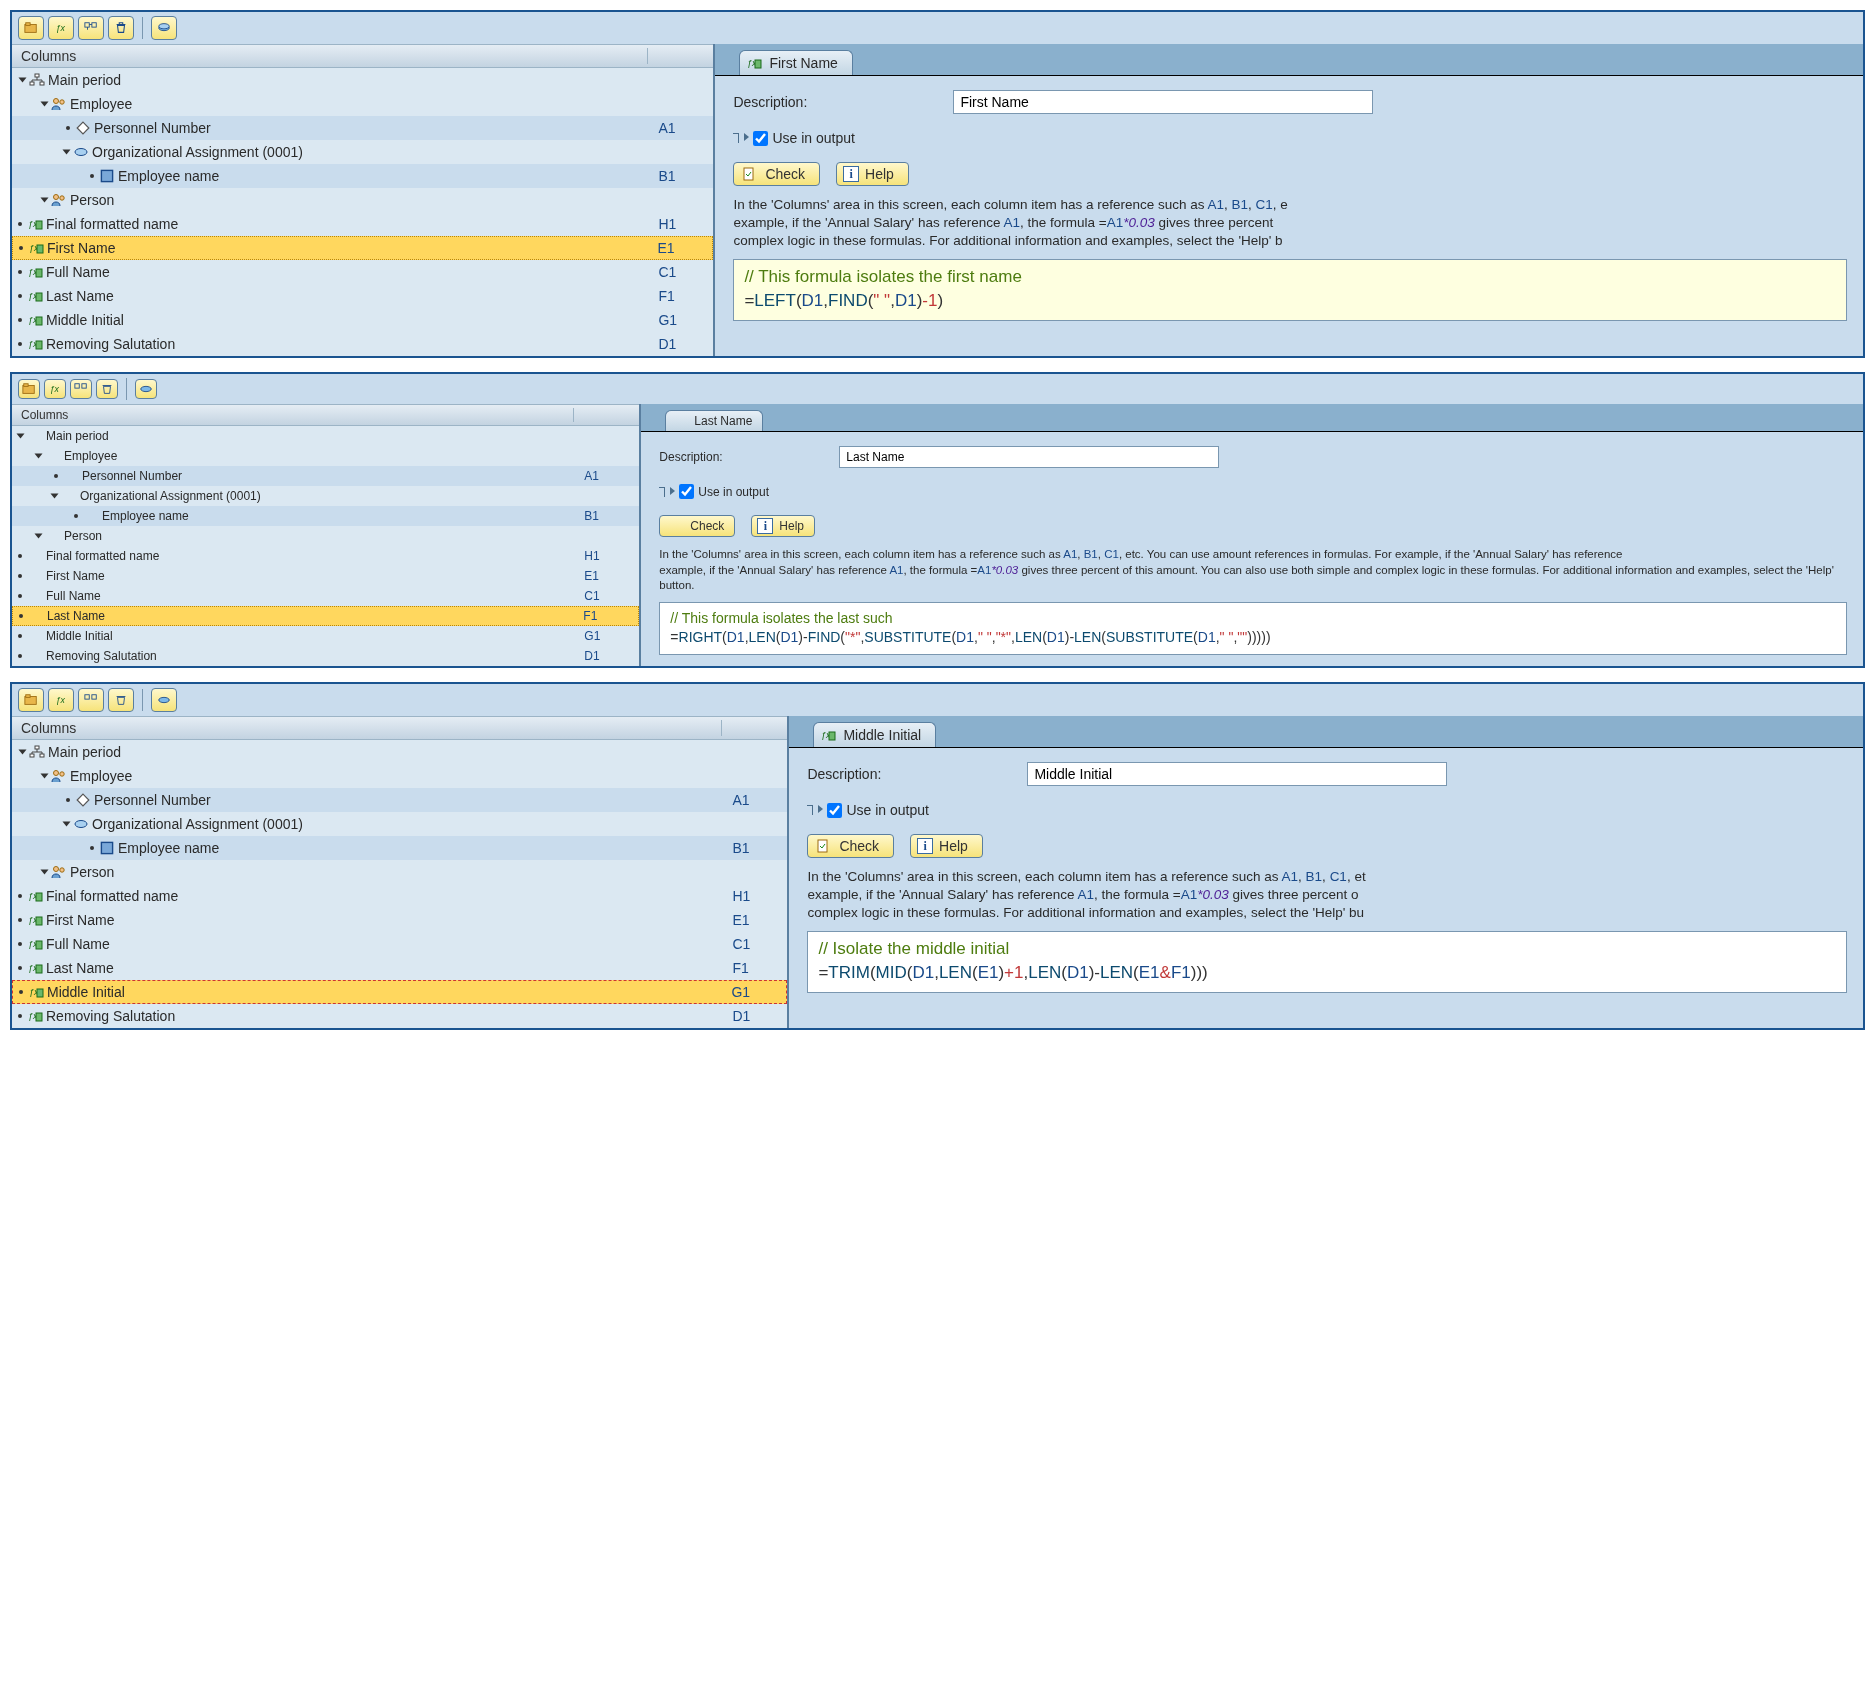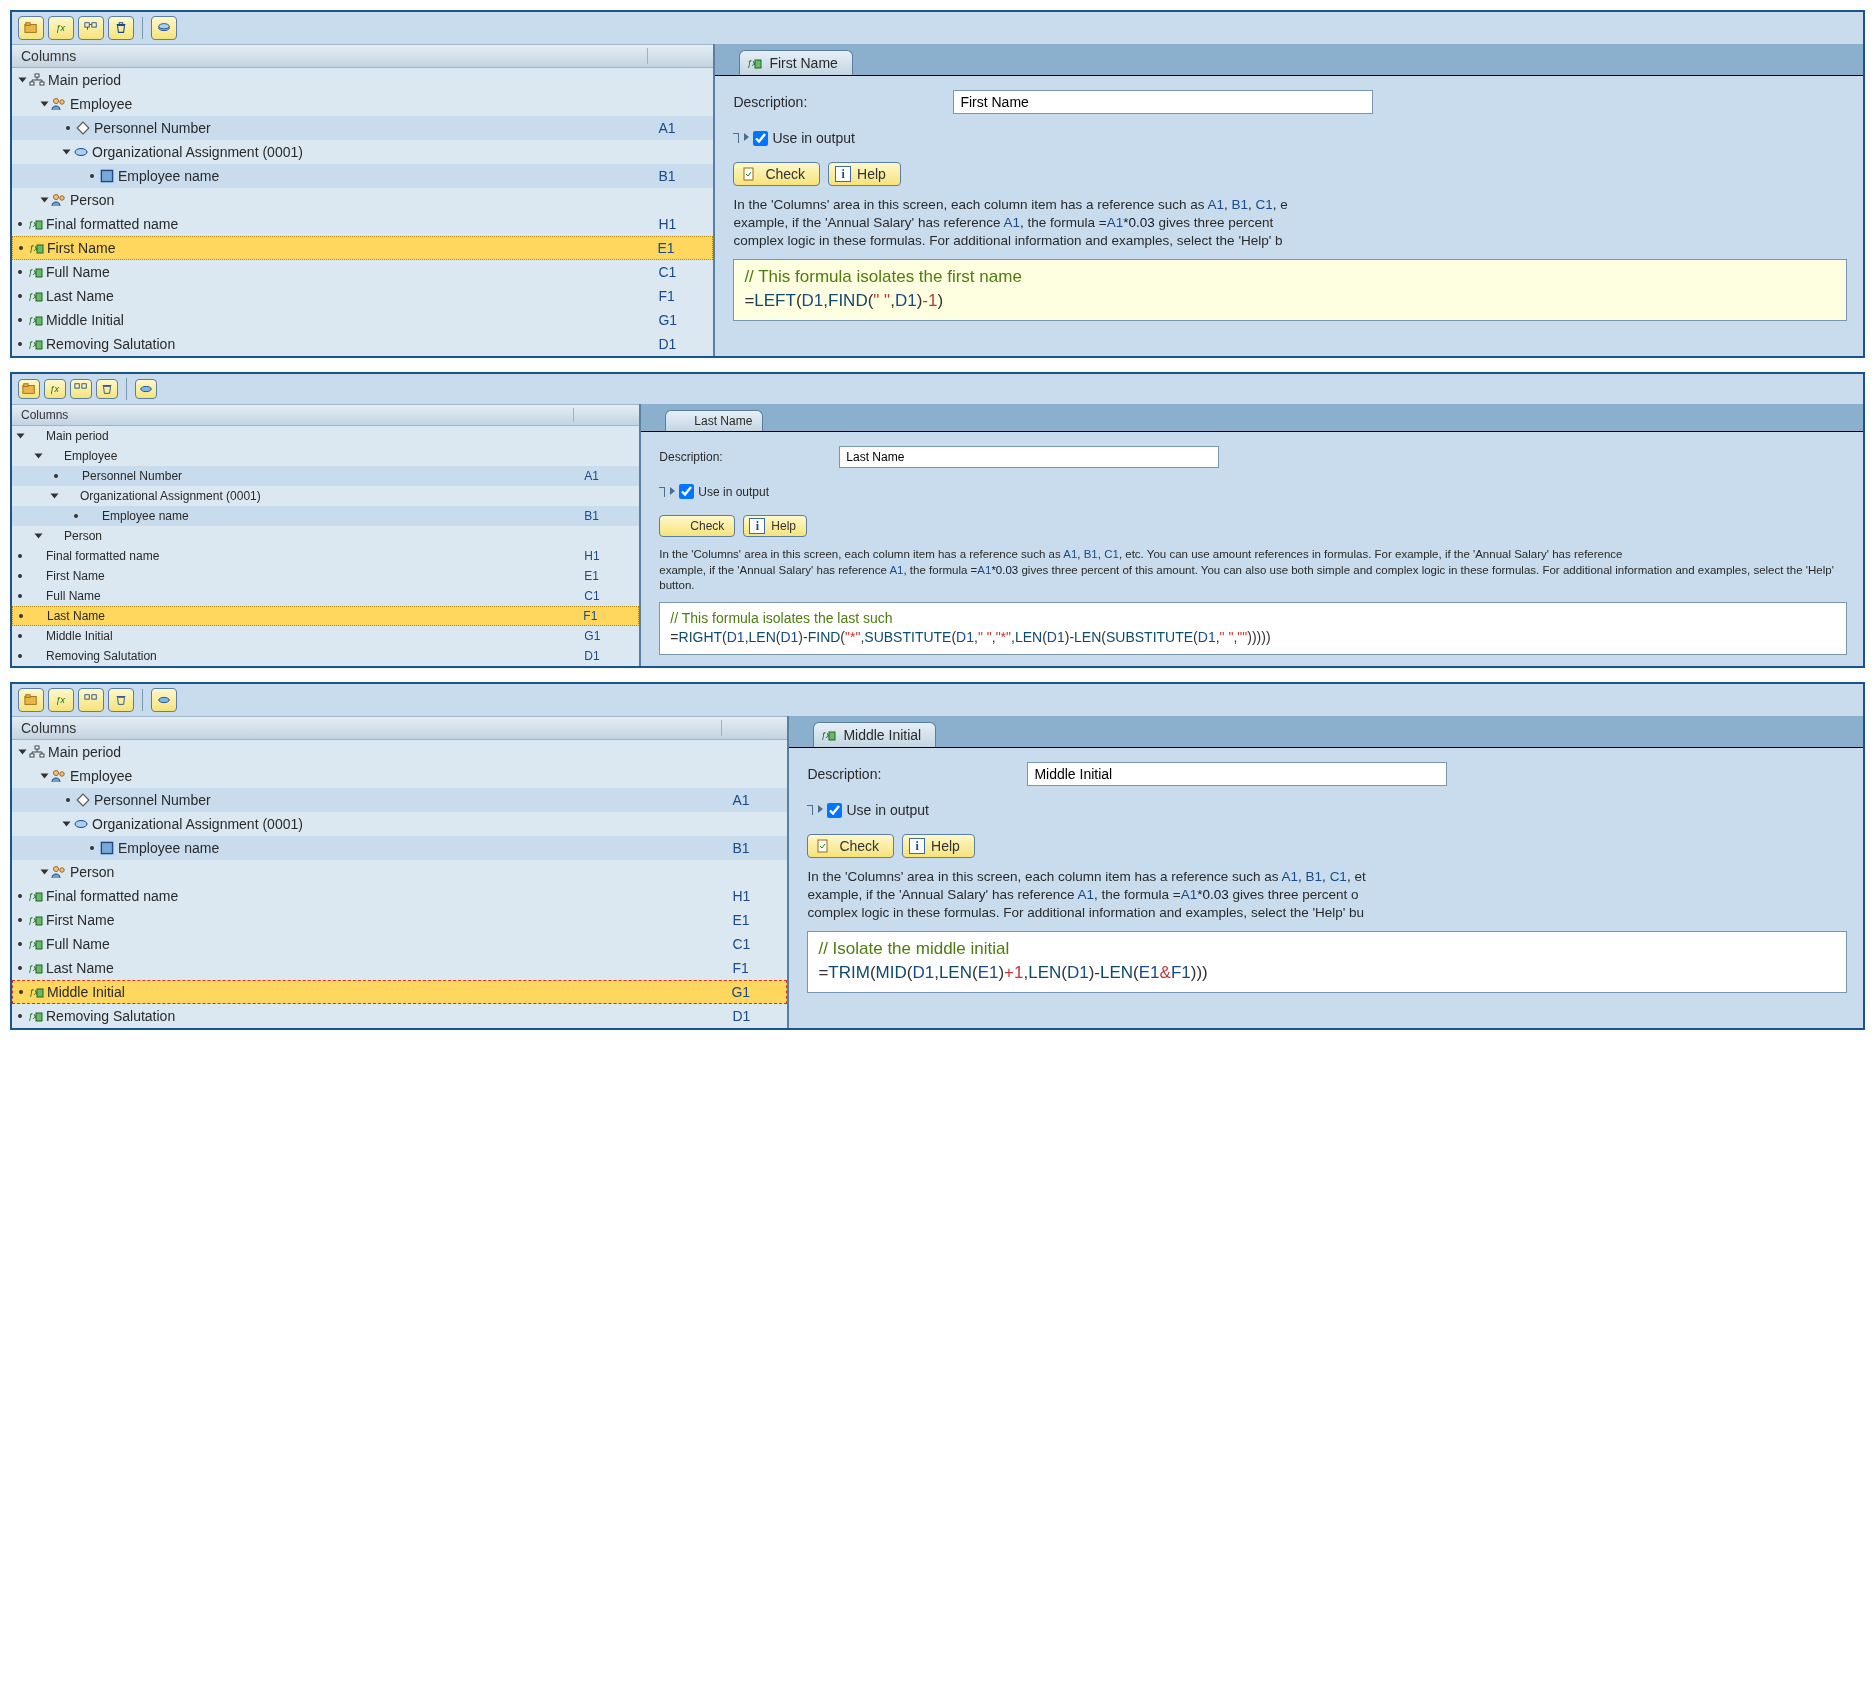--- a/index.html
+++ b/index.html
@@ -124,40 +124,40 @@
     flex:1; max-width:420px;
     border:1px solid #7a97b0; padding:3px 6px;
     font-size:14px; background:#fff;
   }
   .chk { display:flex; align-items:center; gap:4px; font-size:14px; color:#2a2a2a; margin-bottom:16px; }
   .chk .pfx { width:16px;height:12px; background:#c9dced; display:inline-block; position:relative; }
   .chk .pfx::before { content:""; position:absolute;left:0;top:1px;width:5px;height:9px;border:1px solid #4b6e8c;border-left:none;border-bottom:none; }
   .chk .pfx::after { content:""; position:absolute;right:0;top:1px;width:0;height:0;border-left:5px solid #4b6e8c;border-top:4px solid transparent;border-bottom:4px solid transparent; }
   .chk input { width:15px;height:15px; }
 
-  .btnrow { display:flex; gap:8px; margin-bottom:10px; }
+  .btnrow { display:flex; gap:16px; margin-bottom:10px; }
   .actbtn {
     border:1px solid #5a7fa0;
     background: linear-gradient(#fff8cc,#f6e37a);
     border-radius:4px;
     padding: 3px 14px 3px 6px;
     font-size:14px;
     display:flex;align-items:center;gap:6px;
     cursor:pointer;
   }
   .actbtn .bi { width:16px;height:16px;display:inline-flex;align-items:center;justify-content:center;border:1px solid #3a6ca0;background:#fff;font-family:serif;font-weight:bold;color:#1a4a8a;font-size:12px; }
 
   .info {
     font-size: 13.5px;
     color: #2a2a2a;
     line-height: 1.35;
     margin-bottom: 8px;
   }
   .info .ref-tok { color:#1a4a8a; }
-  .info .op-tok { color:#0f172a; }
+  .info .op-tok { color:#4c1d95;font-style:italic; }
 
   .formula-box {
     background:#fff;
     border:1px solid #7a97b0;
     padding:6px 10px;
     font-family: "Consolas","Courier New",monospace;
     font-size: 17px;
     line-height:1.35;
     color:#333;
     white-space: pre;

